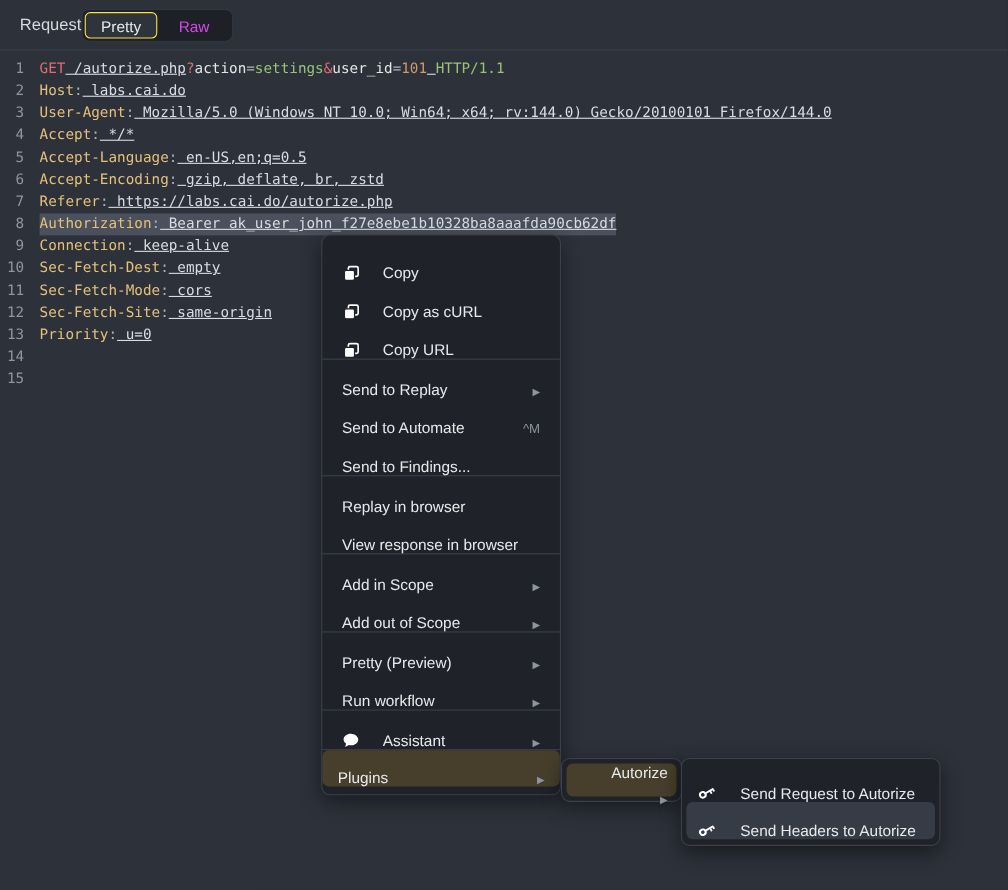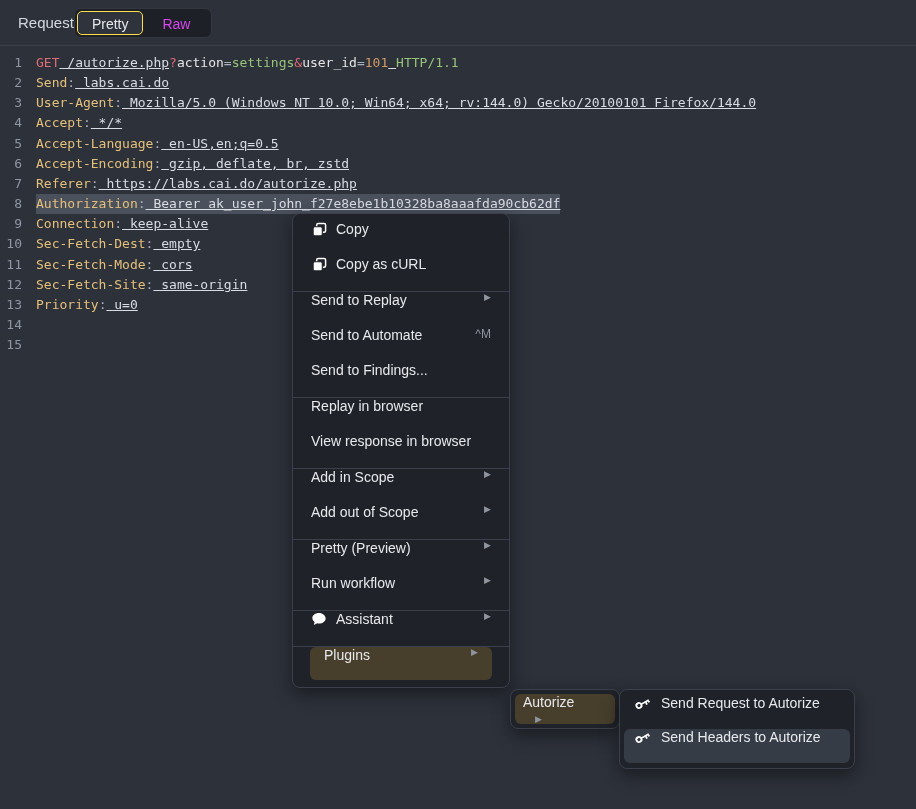--- a/index.html
+++ b/index.html
@@ -51,29 +51,29 @@
   .tok-pun { color:#aab0bb; }
   .tok-txt { color:#d8dce3;text-decoration:underline; }
 
   
   .menu {
     position:absolute; background:#1f2228; border:1px solid #3b404a;
     border-radius:8px; box-shadow:0 6px 18px rgba(0,0,0,.45);
     padding:7px 0; font-size:14px; color:#e7e9ec; z-index:10;
   }
   .menu-item {
-    height:35px; display:flex; align-items:flex-start; padding:0 18px;
-    cursor:pointer; position:relative;
+    height:35px; display:flex; align-items:flex-end; padding:0 18px;
+    cursor:pointer; position:relative;gap:12px;
   }
   .menu-item .mi-icon { flex:none; width:16px; height:16px; margin-right:9px; display:flex; align-items:center; justify-content:center; }
   .menu-item .mi-label { flex:1 1 auto; white-space:nowrap; }
   .menu-item .mi-arrow { flex:none; color:#8f959f; font-size:9px; margin-left:14px; }
   .menu-item .mi-shortcut { flex:none; color:#8f959f; font-size:12px; margin-left:14px; }
   .menu-item.highlight {
-    margin:0 17px; padding:0 14px; border-radius:6px; background:#473f2c; height:33px;
+    margin:0 0; padding:0 14px; border-radius:6px; background:#473f2c; height:33px;
   }
   .menu-sep { height:1px; background:#3b404a; margin:0; }
 
   #ctx-menu   { left:292px; top:213px; width:218px; }
   #sub-menu-1 { left:510px; top:689px; width:110px; padding:4px; }
   #sub-menu-1 .menu-item { height:30px; padding:0 8px;flex-direction:column; }
   #sub-menu-1 .menu-item.highlight { margin:0; border-radius:6px; }
   #sub-menu-1 .mi-arrow { margin-left:12px; }
   #sub-menu-2 { left:619px; top:689px; width:236px; padding:5px 4px; }
   #sub-menu-2 .menu-item { height:34px; padding:0 10px; border-radius:6px; }
@@ -86,21 +86,21 @@
 <div class="topbar">
   <div class="title">Request</div>
   <div class="view-toggle">
     <button class="seg active">Pretty</button>
     <button class="seg">Raw</button>
   </div>
 </div>
 
 <div class="editor" id="editor">
     <div class="line"><span class="gutter">1</span><span class="code"><span class="tok-mth">GET</span><span class="tok-txt"> /autorize.php</span><span class="tok-mth">?</span><span class="tok-prm">action</span><span class="tok-pun">=</span><span class="tok-str">settings</span><span class="tok-mth">&amp;</span><span class="tok-prm">user_id</span><span class="tok-pun">=</span><span class="tok-num">101</span><span class="tok-txt"> </span><span class="tok-str">HTTP/1.1</span></span></div>
-    <div class="line"><span class="gutter">2</span><span class="code"><span class="tok-key">Send</span><span class="tok-pun">:</span><span class="tok-txt"> labs.cai.do</span></span></div>
+    <div class="line"><span class="gutter">2</span><span class="code"><span class="tok-key">Host</span><span class="tok-pun">:</span><span class="tok-txt"> labs.cai.do</span></span></div>
     <div class="line"><span class="gutter">3</span><span class="code"><span class="tok-key">User-Agent</span><span class="tok-pun">:</span><span class="tok-txt"> Mozilla/5.0 (Windows NT 10.0; Win64; x64; rv:144.0) Gecko/20100101 Firefox/144.0</span></span></div>
     <div class="line"><span class="gutter">4</span><span class="code"><span class="tok-key">Accept</span><span class="tok-pun">:</span><span class="tok-txt"> */*</span></span></div>
     <div class="line"><span class="gutter">5</span><span class="code"><span class="tok-key">Accept-Language</span><span class="tok-pun">:</span><span class="tok-txt"> en-US,en;q=0.5</span></span></div>
     <div class="line"><span class="gutter">6</span><span class="code"><span class="tok-key">Accept-Encoding</span><span class="tok-pun">:</span><span class="tok-txt"> gzip, deflate, br, zstd</span></span></div>
     <div class="line"><span class="gutter">7</span><span class="code"><span class="tok-key">Referer</span><span class="tok-pun">:</span><span class="tok-txt"> https://labs.cai.do/autorize.php</span></span></div>
     <div class="line"><span class="gutter">8</span><span class="code sel"><span class="tok-key">Authorization</span><span class="tok-pun">:</span><span class="tok-txt"> Bearer ak_user_john_f27e8ebe1b10328ba8aaafda90cb62df</span></span></div>
     <div class="line"><span class="gutter">9</span><span class="code"><span class="tok-key">Connection</span><span class="tok-pun">:</span><span class="tok-txt"> keep-alive</span></span></div>
     <div class="line"><span class="gutter">10</span><span class="code"><span class="tok-key">Sec-Fetch-Dest</span><span class="tok-pun">:</span><span class="tok-txt"> empty</span></span></div>
     <div class="line"><span class="gutter">11</span><span class="code"><span class="tok-key">Sec-Fetch-Mode</span><span class="tok-pun">:</span><span class="tok-txt"> cors</span></span></div>
     <div class="line"><span class="gutter">12</span><span class="code"><span class="tok-key">Sec-Fetch-Site</span><span class="tok-pun">:</span><span class="tok-txt"> same-origin</span></span></div>
@@ -121,20 +121,29 @@
     </div>
     <div class="menu-item">
       <span class="mi-icon">
         <svg width="15" height="15" viewBox="0 0 16 16">
           <rect x="5" y="1.5" width="9.5" height="9.5" rx="1.6" fill="none" stroke="#ffffff" stroke-width="1.6"></rect>
           <rect x="1.2" y="5" width="9.8" height="9.8" rx="1.8" fill="#ffffff" stroke="#1f2228" stroke-width="1.2"></rect>
         </svg>
       </span>
       <span class="mi-label">Copy as cURL</span>
     </div>
+    <div class="menu-item">
+      <span class="mi-icon">
+        <svg width="15" height="15" viewBox="0 0 16 16">
+          <rect x="5" y="1.5" width="9.5" height="9.5" rx="1.6" fill="none" stroke="#ffffff" stroke-width="1.6"></rect>
+          <rect x="1.2" y="5" width="9.8" height="9.8" rx="1.8" fill="#ffffff" stroke="#1f2228" stroke-width="1.2"></rect>
+        </svg>
+      </span>
+      <span class="mi-label">Copy URL</span>
+    </div>
     <div class="menu-sep"></div>
     <div class="menu-item">
       <span class="mi-label">Send to Replay</span>
       <span class="mi-arrow">▶</span>
     </div>
     <div class="menu-item">
       <span class="mi-label">Send to Automate</span>
       <span class="mi-shortcut">^M</span>
     </div>
     <div class="menu-item">

